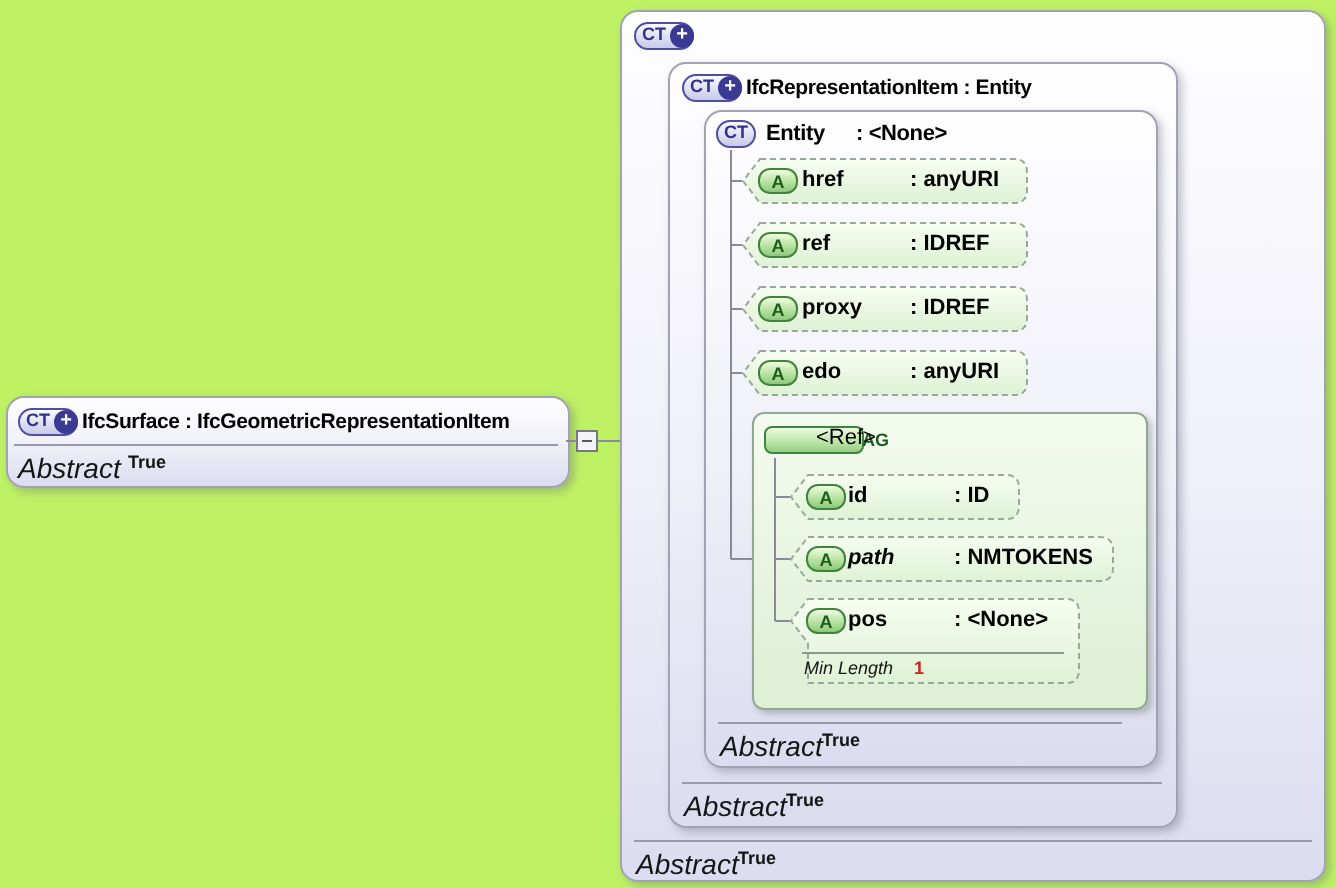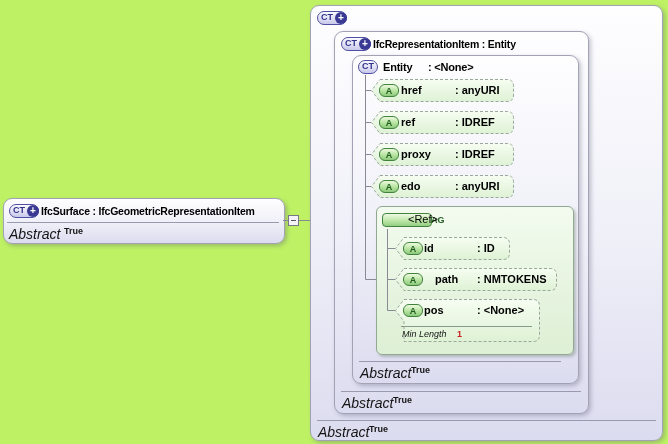--- a/index.html
+++ b/index.html
@@ -175,21 +175,21 @@
     <div class="a-badge">A</div>
     <span class="attr-name" style="left:29px;">id</span>
     <span class="attr-type" style="left:82px;">: ID</span>
   </div>
 
   <div class="attr-row" style="left:395px;top:268px;width:162px;height:23px;">
     <svg width="162" height="23">
         <path d="M9,0.5 H155 Q161.5,0.5 161.5,7 V16 Q161.5,22.5 155,22.5 H9 L0.5,11.5 Z" fill="url(#flagGrad)" stroke="#9aa89c" stroke-dasharray="3,2"></path>
       </svg>
     <div class="a-badge">A</div>
-    <span class="attr-name" style="left:40px;">path</span>
+    <span class="attr-name" style="left:29px;font-style:italic;">path</span>
     <span class="attr-type" style="left:82px;">: NMTOKENS</span>
   </div>
 
   <div class="attr-row" style="left:395px;top:299px;width:145px;height:43px;">
     <svg width="145" height="43">
         <path d="M9,0.5 H138 Q144.5,0.5 144.5,7 V36 Q144.5,42.5 138,42.5 H9 V22.5 L0.5,11.5 Z" fill="url(#flagGrad)" stroke="#9aa89c" stroke-dasharray="3,2"></path>
       </svg>
     <div class="a-badge">A</div>
     <span class="attr-name" style="left:29px;">pos</span>
     <span class="attr-type" style="left:82px;">: &lt;None&gt;</span>

